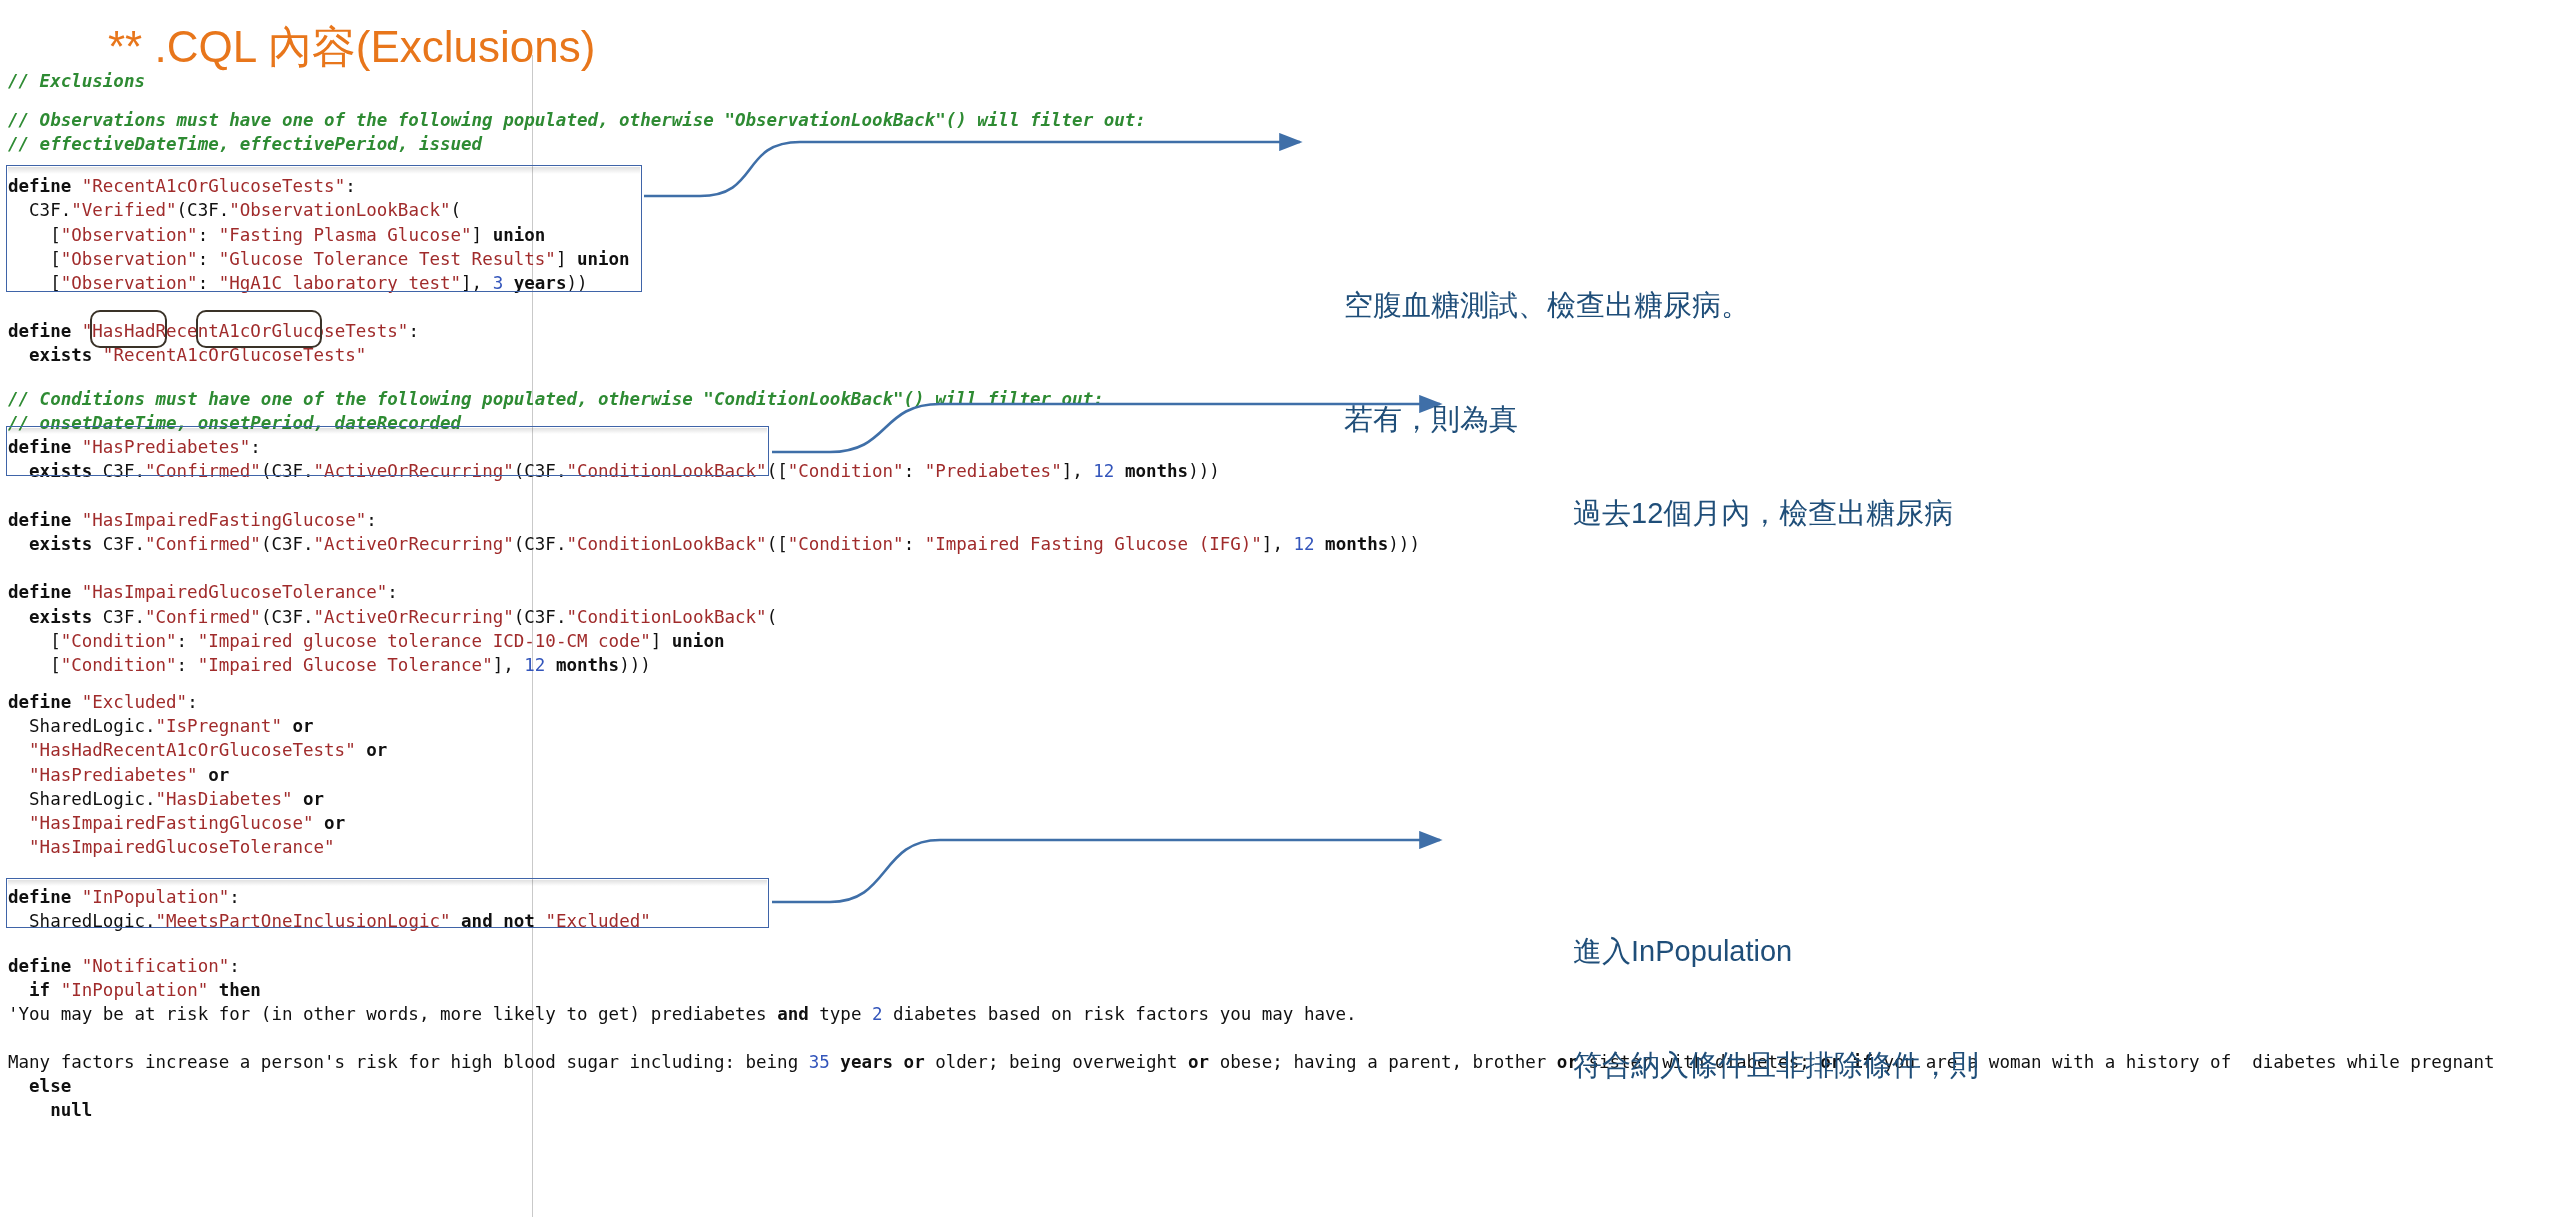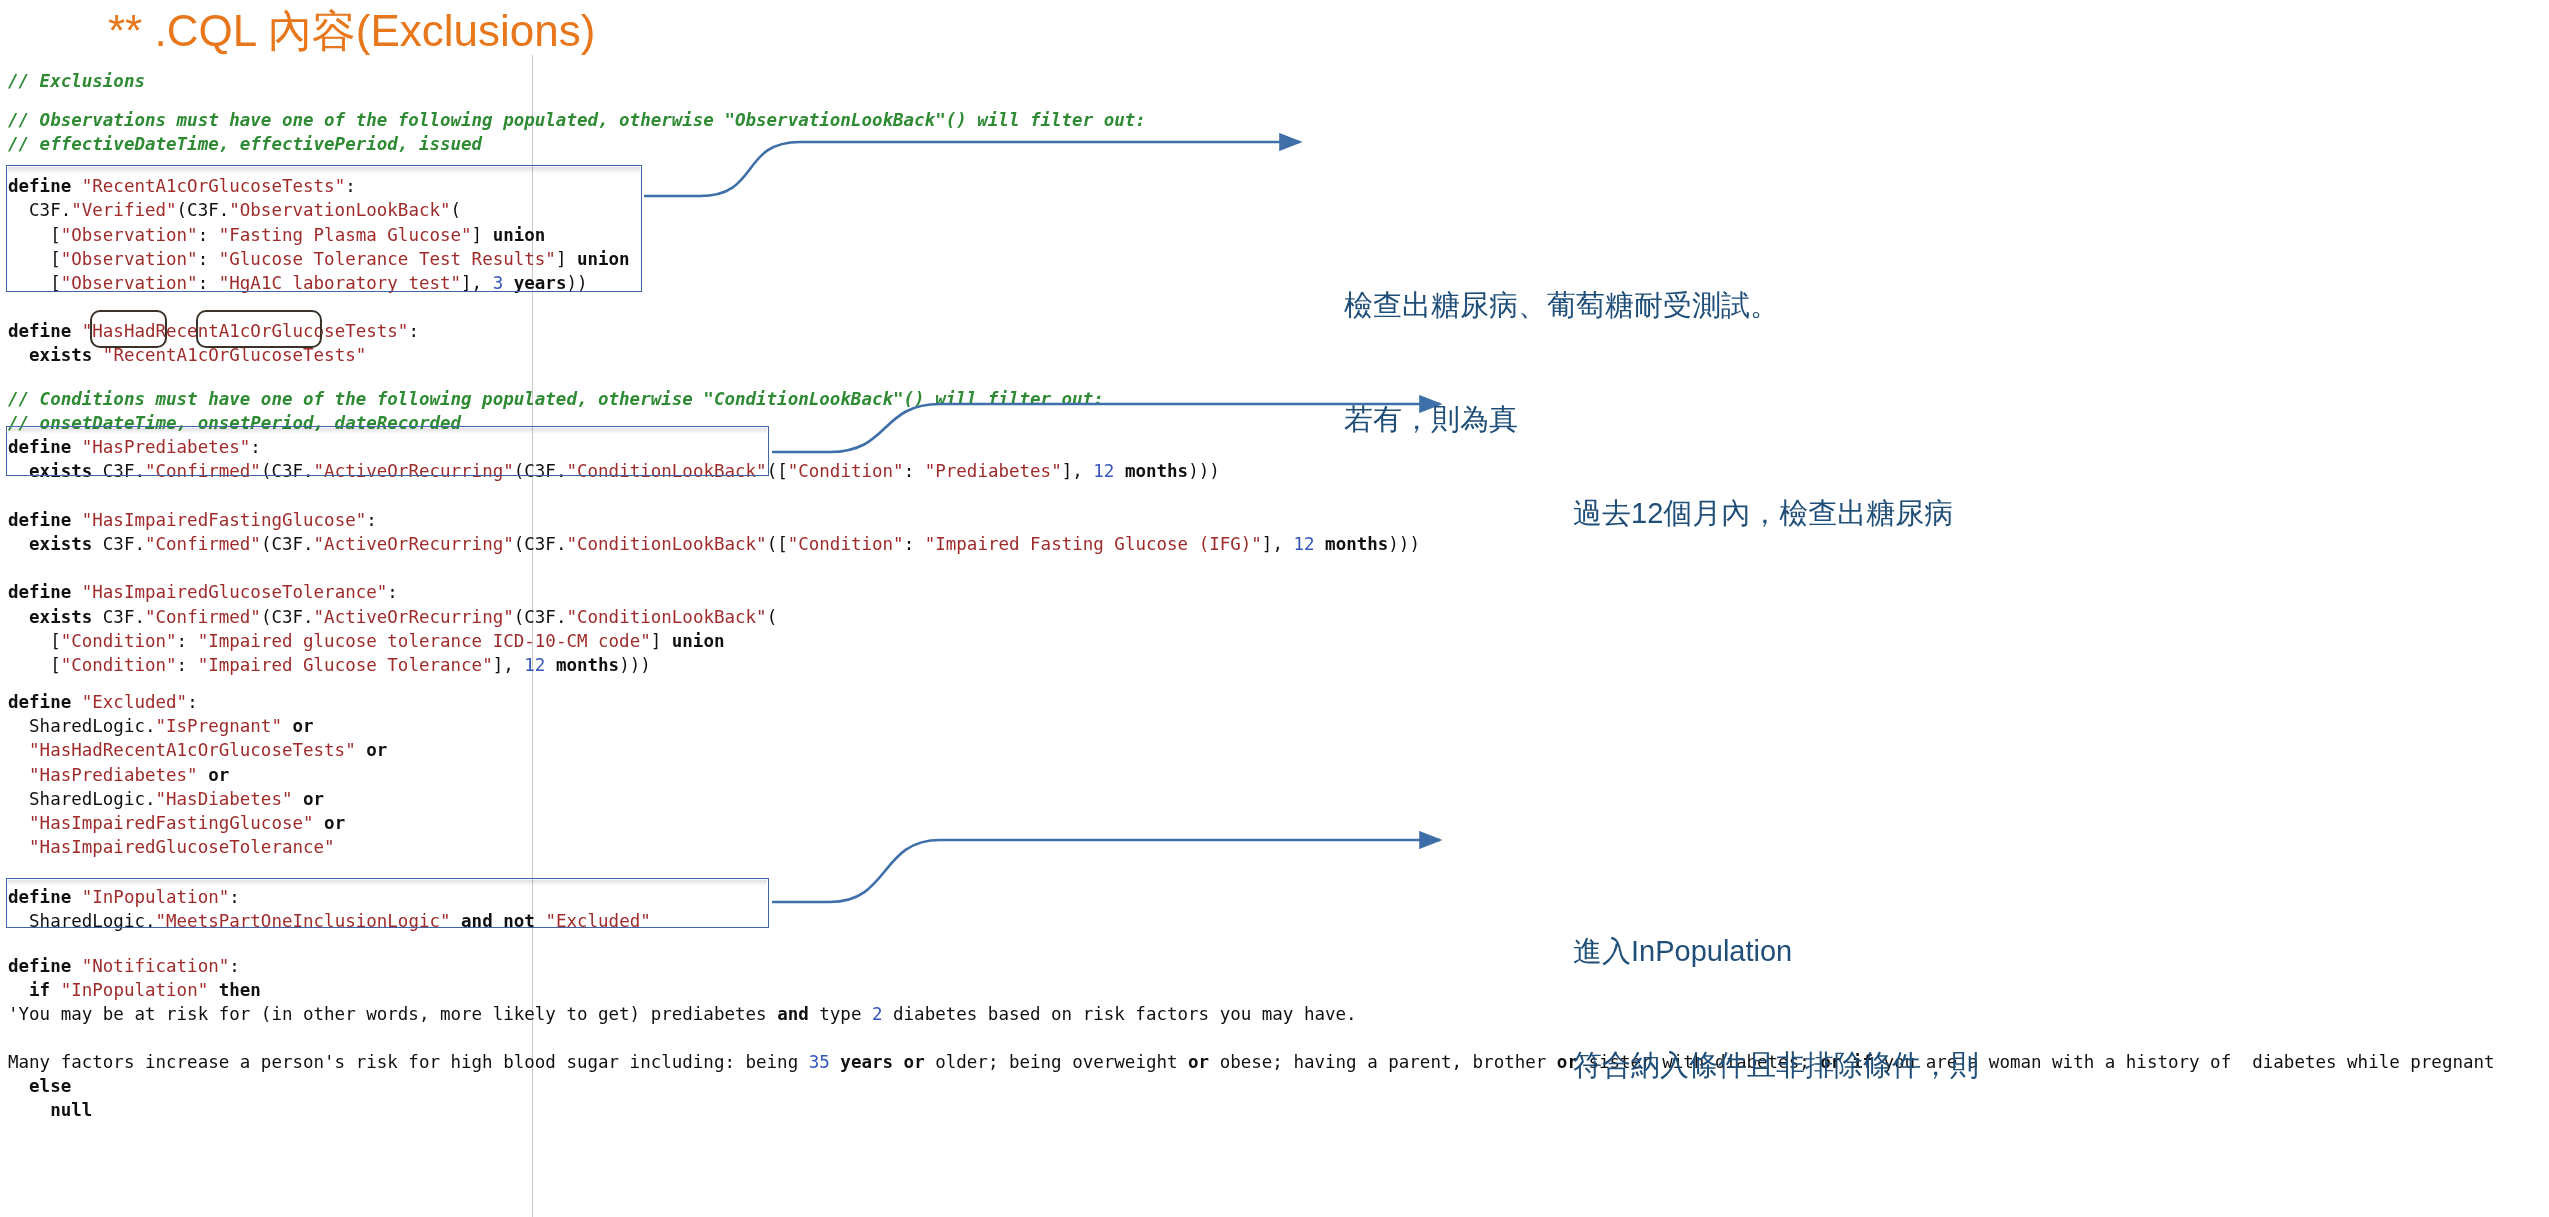--- a/index.html
+++ b/index.html
@@ -12,21 +12,21 @@
     height: 1217px;
     position: relative;
     overflow: hidden;
     font-family: "Liberation Sans", sans-serif;
   }
 
   
   #slide-title {
     position: absolute;
     left: 108px;
-    top: 2px;
+    top: 18px;
     font-size: 44px;
     color: #E8761B;
     font-family: "Liberation Sans", sans-serif;
     font-weight: 400;
     white-space: nowrap;
     letter-spacing: 0px;
   }
 
   
   #code-canvas {
@@ -193,21 +193,21 @@
   </defs>
 
   <path d="M 644 196 L 700 196 C 760 196 740 142 800 142 L 1300 142" stroke="#3F6FA8" stroke-width="2.6" fill="none" marker-end="url(#arrowhead)"></path>
 
   <path d="M 772 452 L 830 452 C 890 452 880 404 940 404 L 1440 404" stroke="#3F6FA8" stroke-width="2.6" fill="none" marker-end="url(#arrowhead)"></path>
 
   <path d="M 772 902 L 830 902 C 890 902 880 840 940 840 L 1440 840" stroke="#3F6FA8" stroke-width="2.6" fill="none" marker-end="url(#arrowhead)"></path>
 </svg>
 
 <div class="note" style="left:1344px; top:210px;">
-  <div>檢查出糖尿病、葡萄糖耐受測試。</div>
+  <div>空腹血糖測試、檢查出糖尿病。</div>
   <div>若有，則為真</div>
 </div>
 
 <div class="note" style="left:1573px; top:418px;">
   <div>過去12個月內，檢查出糖尿病</div>
 </div>
 
 <div class="note" style="left:1573px; top:856px;">
   <div>進入InPopulation</div>
   <div>符合納入條件且非排除條件，則</div>

